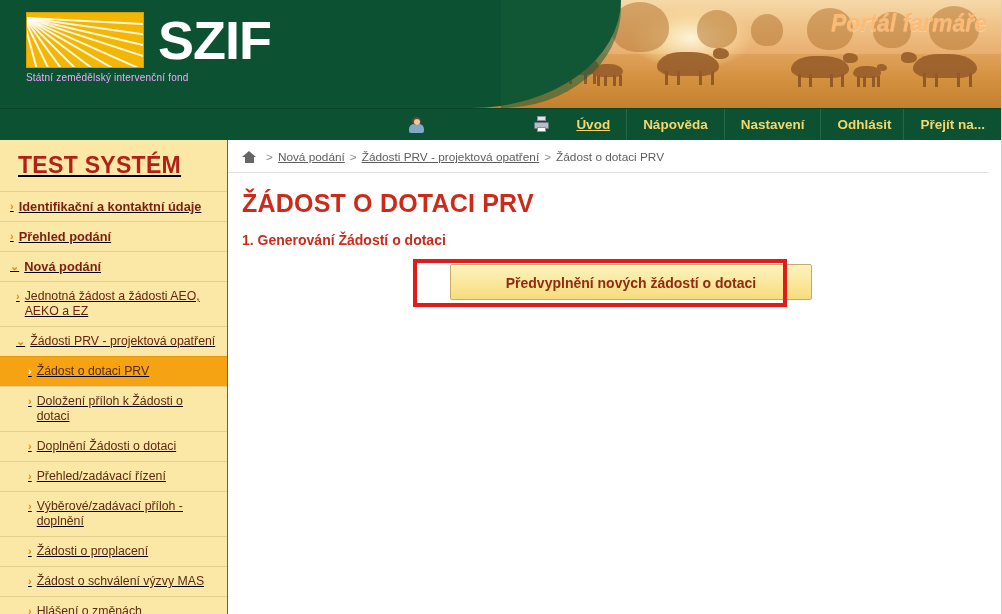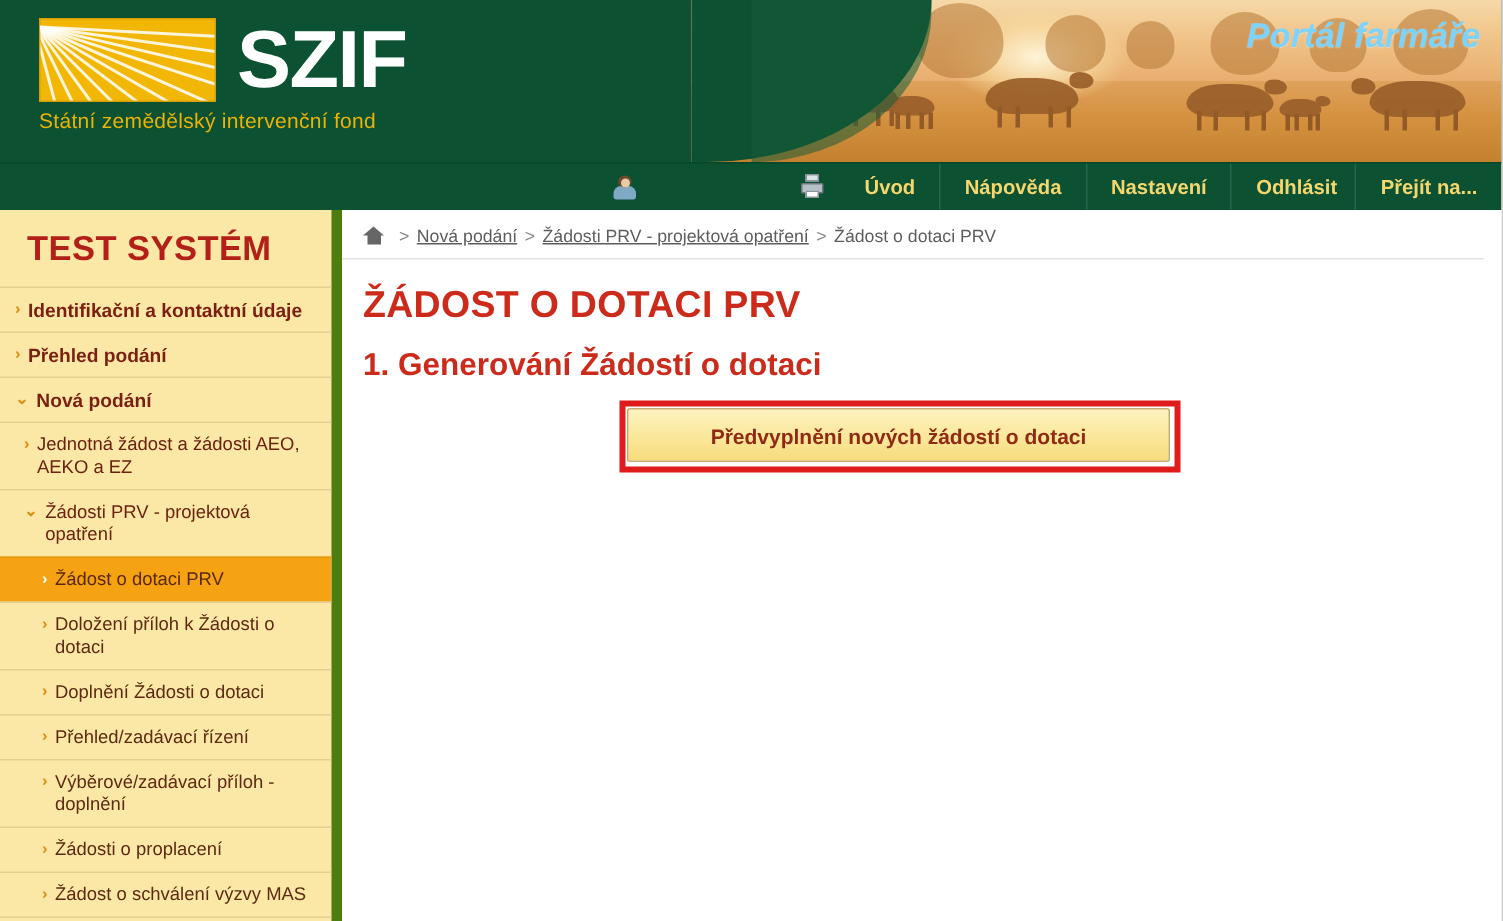--- a/index.html
+++ b/index.html
@@ -111,32 +111,32 @@
     margin-left: 14px;
     font-size: 54px;
     font-weight: bold;
     color: #ffffff;
     letter-spacing: -1px;
     line-height: 54px;
     font-family: "Liberation Sans", sans-serif;
   }
   .brand-sub {
     margin-top: 4px;
-    font-size: 14px;
-    color: #eab308;
+    font-size: 10px;
+    color: #f0abfc;
     letter-spacing: 0.2px;
   }
   .portal-title {
     position: absolute;
     right: 14px; top: 10px;
     z-index: 6;
     font-size: 23px;
     font-style: italic;
     font-weight: bold;
-    color: #7dd3fc;
+    color: #fdba74;
     text-shadow: 0 1px 1px rgba(255,255,255,0.35);
   }
 
   
   .navbar {
     height: 32px;
     background: #0b5132;
     border-top: 1px solid #0a elaborate;
     border-top: 1px solid #094628;
     display: flex;
@@ -196,37 +196,38 @@
     color: #f5d76e;
     font-size: 13.5px;
     font-weight: bold;
     padding: 0 16px;
     line-height: 32px;
     text-decoration: none;
     white-space: nowrap;
     border-left: 1px solid rgba(255,255,255,0.12);
     cursor: pointer;
   }
-  .nav-link:first-child { border-left: none; }
+  .nav-link:first-child { border-left: none; text-decoration: underline; }
   .nav-link.last { padding-right: 12px; }
 
   
   .body-wrap {
     display: flex;
     height: 474px;
   }
 
   
   .sidebar {
     width: 228px;
     flex: 0 0 228px;
     background: #fbe8a6;
-    border-right: 7px solid #4d7c0f;
+    border-right: 1px solid #4d7c0f;
     overflow: hidden;
     position: relative;
+    text-decoration: underline;
   }
   .sidebar-title {
     font-size: 23px;
     font-weight: bold;
     color: #b32017;
     padding: 12px 0 12px 18px;
     letter-spacing: 0.3px;
   }
   .side-item {
     display: flex;
@@ -308,30 +309,31 @@
   .crumb-current { color: #5d5d5d; }
 
   .page-title {
     font-size: 25px;
     font-weight: bold;
     color: #cc2b1b;
     padding: 16px 0 0 14px;
     letter-spacing: 0.2px;
   }
   .section-title {
-    font-size: 21px;
+    font-size: 14px;
     font-weight: bold;
     color: #cc2b1b;
     padding: 14px 0 0 14px;
   }
 
   .btn-zone {
     position: relative;
     margin: 16px 0 0 190px;
     width: 368px;
+    padding-left: 32px;
   }
   .annot-box {
     position: absolute;
     left: -5px; top: -5px;
     width: 374px; height: 48px;
     border: 4px solid #e01b1b;
     pointer-events: none;
   }
   .action-btn {
     display: block;

